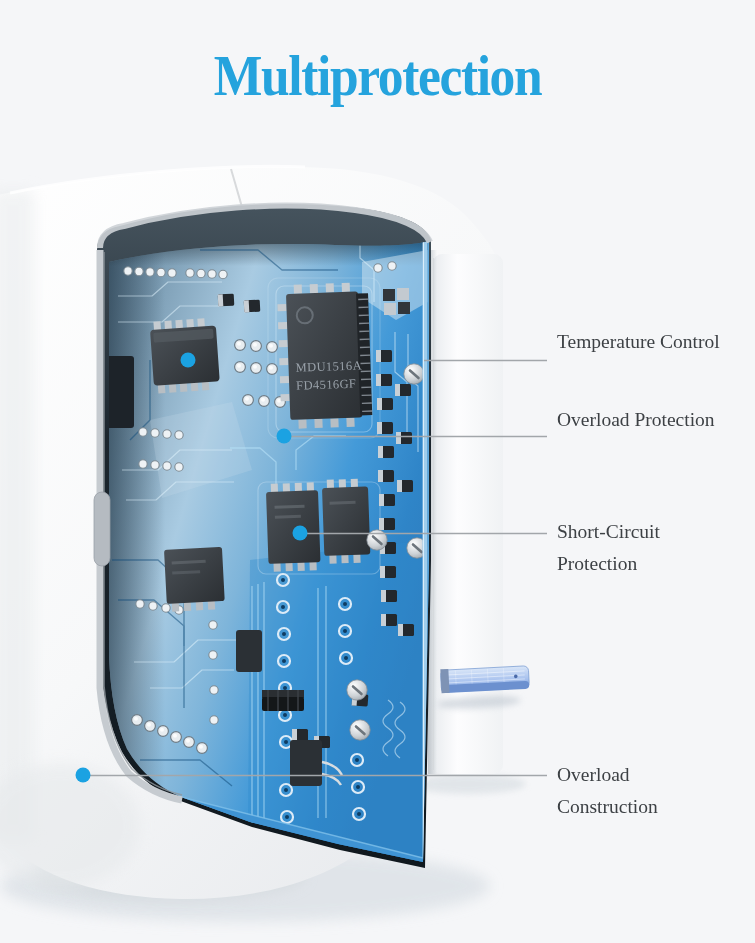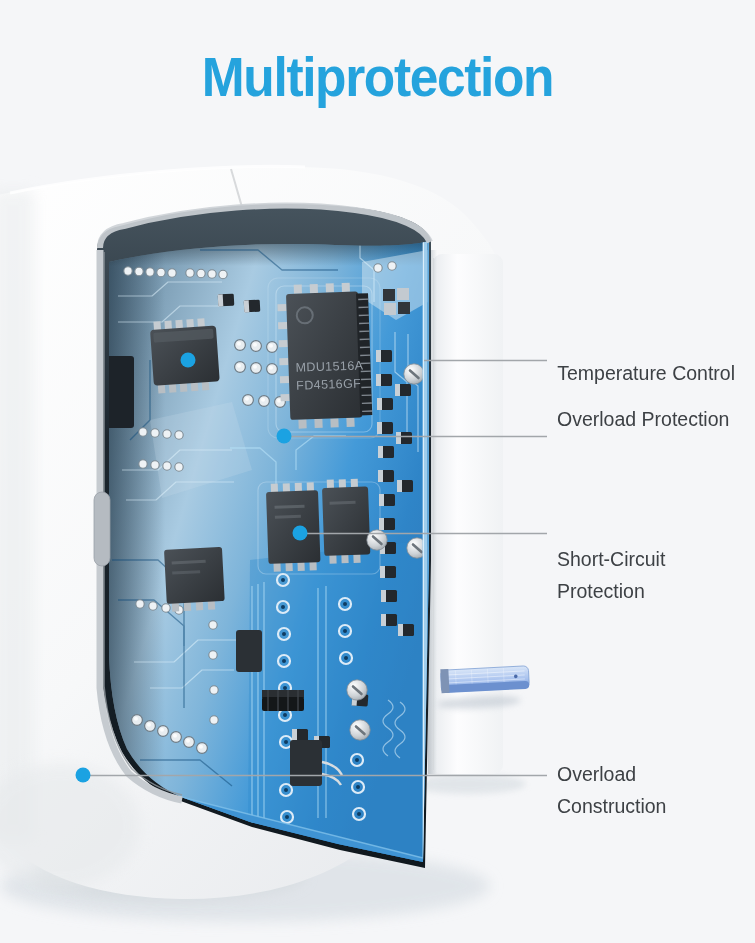--- a/index.html
+++ b/index.html
@@ -1,35 +1,35 @@
 <!DOCTYPE html>
 <html><head>
 <meta charset="utf-8">
 <style>
   html,body{margin:0;padding:0;background:#f5f6f8;}
   .stage{
     position:relative;width:755px;height:943px;overflow:hidden;
     background:#f5f6f8;
-    font-family:Liberation Sans, sans-serif;
+    font-family:Liberation Serif, serif;
   }
   .page-title{
     position:absolute;top:44px;left:0;width:100%;margin:0;
     text-align:center;font-size:56px;font-weight:700;
     color:#25a3dd;letter-spacing:-1.5px;
     transform:scaleX(.92);transform-origin:50% 0;
   }
   .scene{position:absolute;left:0;top:0;}
   .callout-label{
     position:absolute;left:557px;width:178px;
     font-size:19.5px;line-height:31.5px;color:#3d4145;
     font-weight:400;
   }
-  .lbl-temp{top:358px;text-align:right;}
+  .lbl-temp{top:326px;}
   .lbl-over{top:404px;}
-  .lbl-short{top:516px;margin-top:28px;}
+  .lbl-short{top:516px;}
   .lbl-fire{top:759px;}
 </style>
 </head>
 <body>
 
 <div class="stage">
 
   <h1 class="page-title">Multiprotection</h1>
 
   <svg class="scene" width="755" height="943" viewBox="0 0 755 943" aria-hidden="true">

